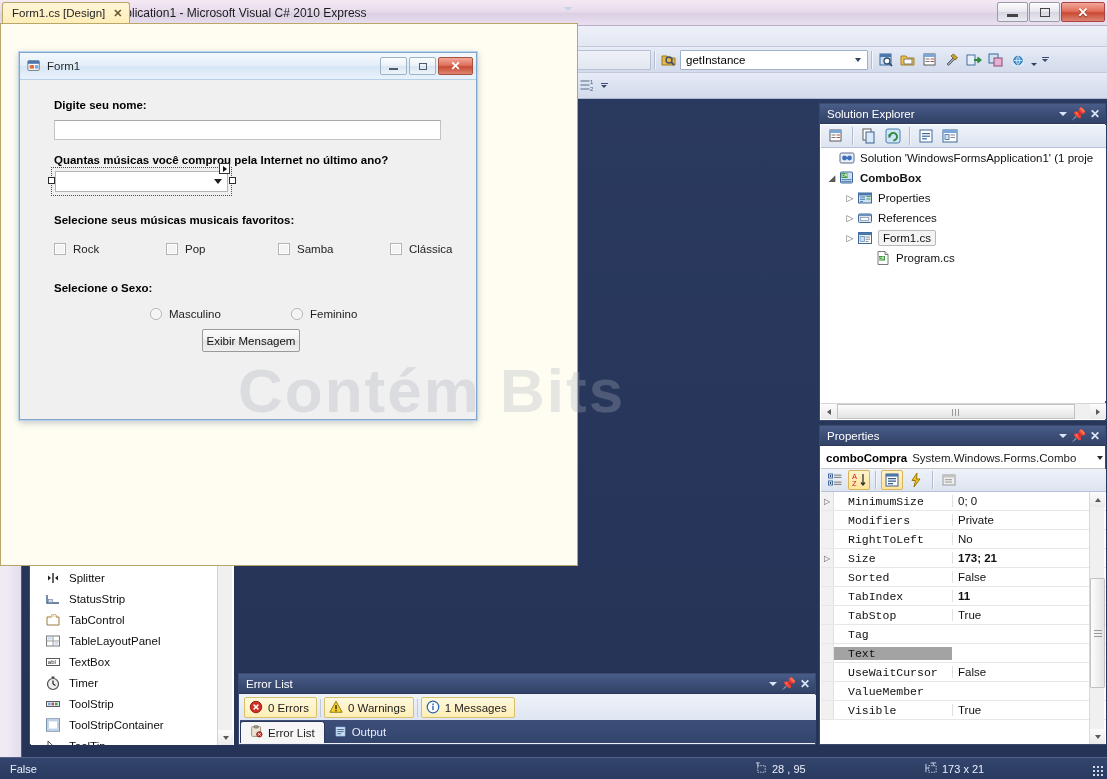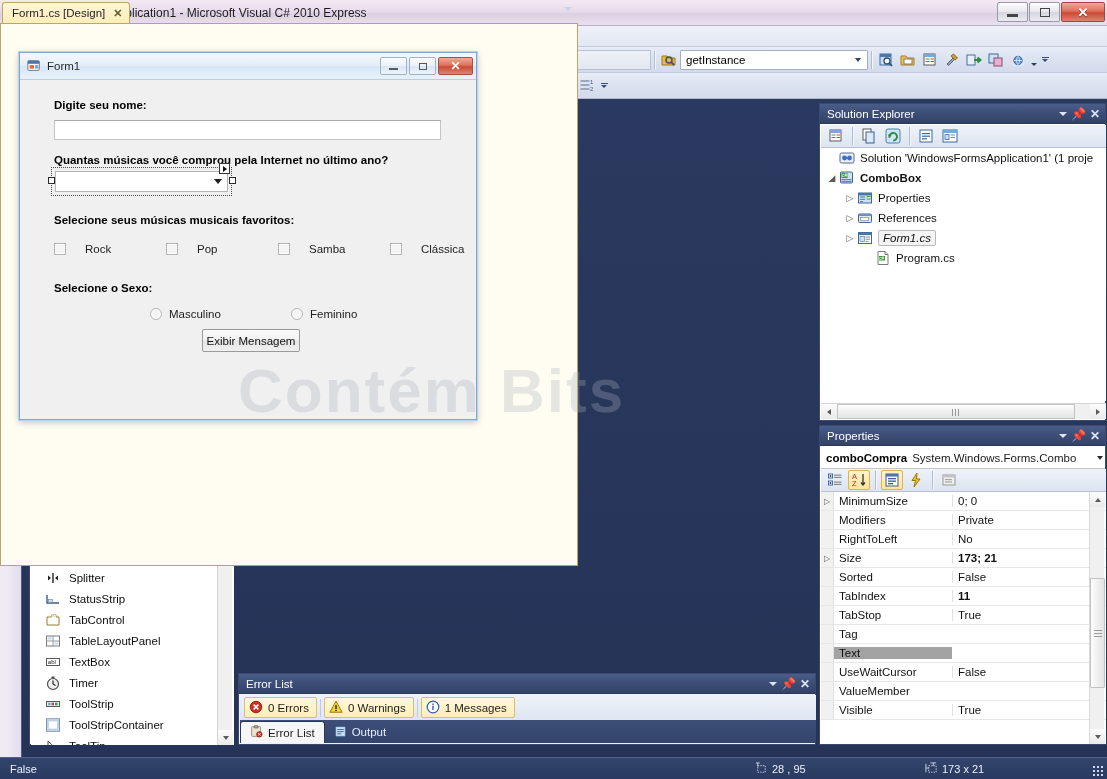--- a/index.html
+++ b/index.html
@@ -175,21 +175,21 @@
   .wf-combo { position:absolute; background:#fff; border:1px solid #b5b5b5; display:flex; align-items:center;}
   .wf-combo .arw { margin-left:auto; margin-right:5px; }
   .wf-combo .arw:after { content:""; display:block; border-left:4px solid transparent; border-right:4px solid transparent; border-top:5px solid #1f1f1f;}
   
   .sel-dotted { position:absolute; border:1px dotted #4d4d4d; }
   .handle { position:absolute; width:7px; height:7px; background:#fff; border:1px solid #2b2b2b; }
   .smarttag { position:absolute; width:11px; height:11px; background:#fff; border:1px solid #333;
               display:flex; align-items:center; justify-content:center;}
   .smarttag:after { content:""; border-top:3.5px solid transparent; border-bottom:3.5px solid transparent; border-left:4.5px solid #111;}
 
-  .wf-check { position:absolute; display:flex; align-items:center; font-size:11.5px; color:#222;gap:12px;}
+  .wf-check { position:absolute; display:flex; align-items:center; font-size:11.5px; color:#222;}
   .wf-check .box { width:12px; height:12px; border:1px solid #b4b4b4; background:#f4f4f4; margin-right:7px; flex:0 0 auto;
                    box-shadow: inset 0 0 0 1px #fff; }
   .wf-radio { position:absolute; display:flex; align-items:center; font-size:11.5px; color:#222;}
   .wf-radio .dot { width:12px; height:12px; border:1px solid #b4b4b4; background:#f4f4f4; border-radius:50%;
                    margin-right:7px; flex:0 0 auto; box-shadow: inset 0 0 0 1px #fff; }
   .wf-button { position:absolute; background:linear-gradient(180deg,#fbfbfb 0%, #f1f1f1 48%, #e4e4e4 52%, #f0f0f0 100%);
                border:1px solid #9a9a9a; border-radius:2px; display:flex; align-items:center; justify-content:center;
                font-size:11.5px; color:#111; }
 
   .watermark { position:absolute; left:238px; top:355px; width:620px; height:70px;
@@ -215,21 +215,21 @@
 
   
   #solexp { left:819px; top:103px; width:287px; height:318px; background:#fff; }
   .se-tools { position:absolute; left:1px; top:21px; width:285px; height:23px;
               background:linear-gradient(180deg,#eef2f9 0%, #dee5f1 100%); border-bottom:1px solid #b6c1d8;
               display:flex; align-items:center; padding-left:4px; gap:2px;}
   .se-tree { position:absolute; left:1px; top:44px; width:285px; height:253px; background:#fff; overflow:hidden;}
   .se-row { height:20px; display:flex; align-items:center; font-size:11.5px; color:#101010; white-space:nowrap;}
   .se-row .exp { width:14px; text-align:center; color:#5a5a5a; font-size:9px; flex:0 0 auto;}
   .se-ico { width:16px; height:16px; margin-right:5px; flex:0 0 auto; position:relative;}
-  .se-row .selbox { padding:1px 4px; border:1px solid #b8b8b8; background:#f4f4f4; border-radius:2px;font-style:italic; }
+  .se-row .selbox { padding:1px 4px; border:1px solid #b8b8b8; background:#f4f4f4; border-radius:2px; }
   .se-hscroll { position:absolute; left:1px; bottom:1px; width:285px; height:16px; background:#f0f0f0;
                 border-top:1px solid #d5d5d5; }
   .hs-arrow { position:absolute; top:0; width:16px; height:15px; display:flex; align-items:center; justify-content:center;
               background:linear-gradient(180deg,#fcfcfc,#e9e9e9);}
   .hs-arrow.l:after { content:""; border-top:3.5px solid transparent; border-bottom:3.5px solid transparent; border-right:4px solid #5a5a5a;}
   .hs-arrow.r:after { content:""; border-top:3.5px solid transparent; border-bottom:3.5px solid transparent; border-left:4px solid #5a5a5a;}
   .hs-thumb { position:absolute; top:0; height:15px; background:linear-gradient(180deg,#fdfdfd,#e3e3e3);
               border:1px solid #c2c2c2; }
   .hs-thumb .g { position:absolute; left:50%; margin-left:-4px; top:4px; width:8px; height:7px;
       background: repeating-linear-gradient(90deg,#9a9a9a 0 1px, transparent 1px 3px); }
@@ -243,21 +243,21 @@
   .pr-obj .ar:after { content:""; display:block; border-left:3.5px solid transparent; border-right:3.5px solid transparent; border-top:4px solid #2a2a2a;}
   .pr-tools { position:absolute; left:1px; top:43px; width:285px; height:23px;
               background:linear-gradient(180deg,#eef2f9 0%, #dde4f0 100%); border-bottom:1px solid #b6c1d8;
               display:flex; align-items:center; padding-left:3px; gap:2px;}
   .pr-tbtn { width:22px; height:20px; display:flex; align-items:center; justify-content:center; border:1px solid transparent; border-radius:2px;}
   .pr-tbtn.on { background:linear-gradient(180deg,#fff3cd,#ffe49b); border-color:#d9b458;}
   .pr-grid { position:absolute; left:1px; top:66px; width:285px; height:252px; background:#fff; overflow:hidden;}
   .pg-row { height:19px; display:flex; align-items:center; font-size:11.5px; border-bottom:1px solid #e7e7e7; }
   .pg-row .gut { width:13px; height:18px; flex:0 0 auto; background:#f1f1f1; border-right:1px solid #e0e0e0;
                  display:flex; align-items:center; justify-content:center; color:#5d5d5d; font-size:8px;}
-  .pg-row .k { width:118px; flex:0 0 auto; padding-left:5px; color:#111; white-space:nowrap; overflow:hidden;}
+  .pg-row .k { width:118px; flex:0 0 auto; padding-left:14px; color:#111; white-space:nowrap; overflow:hidden;font-family:Liberation Mono, monospace;}
   .pg-row .v { flex:1 1 auto; padding-left:5px; color:#111; border-left:1px solid #e0e0e0; white-space:nowrap;}
   .pg-row.sel .k { background:#a3a3a3; }
   .pg-row .v.b { font-weight:bold; }
   .pr-vscroll { position:absolute; right:1px; top:66px; width:15px; height:252px; background:#f0f0f0; border-left:1px solid #d9d9d9;}
 
   
   .statusbar { position:absolute; left:0; bottom:0; width:1107px; height:22px;
                background: linear-gradient(180deg,#33456d 0%, #2a3a60 100%);
                border-top:1px solid #52628c; color:#e9eefb; font-size:11px;
                display:flex; align-items:center; }

